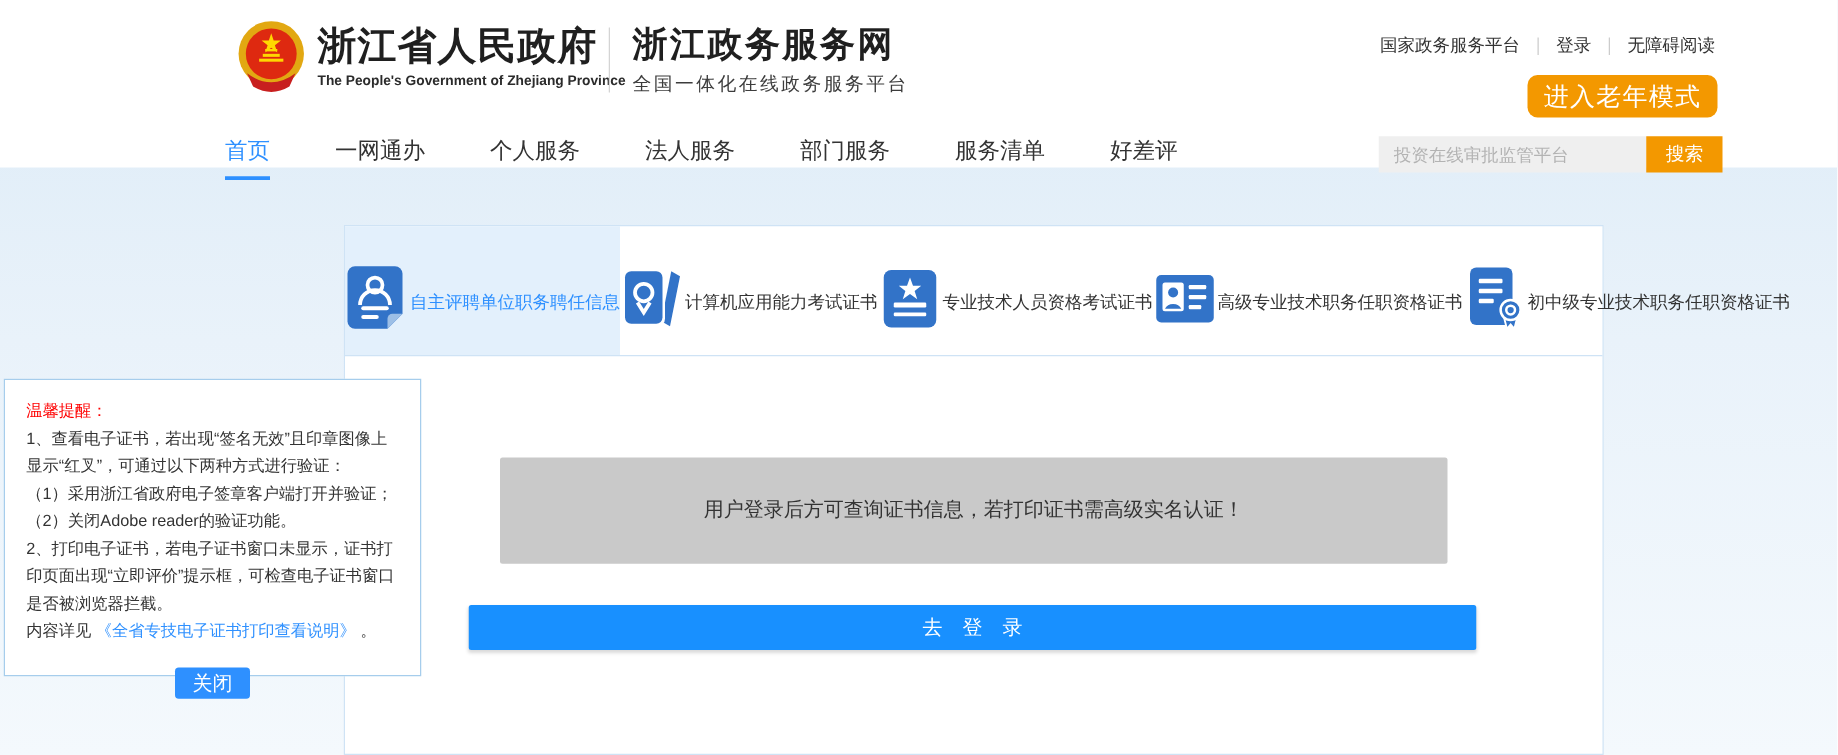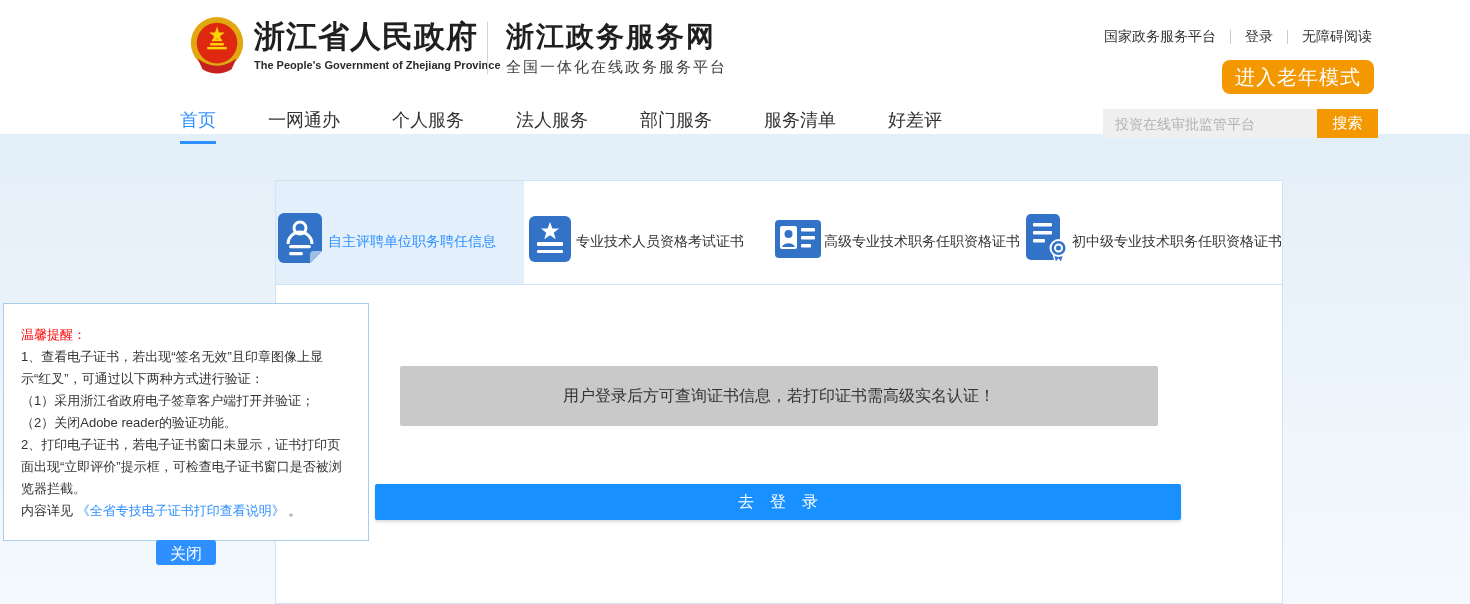--- a/index.html
+++ b/index.html
@@ -32,28 +32,28 @@
   .search .btn{width:61px;height:29px;background:#f39800;color:#fff;font-size:15px;display:flex;align-items:center;justify-content:center;cursor:pointer;text-align:center;}
   
   .panel{position:absolute;left:275px;top:180px;width:1008px;height:424px;background:#ffffff;
          border:1px solid #cfe3f5;box-sizing:border-box;}
   .tabrow{display:flex;height:103px;border-bottom:1px solid #cfe3f5;}
   .tab{flex:1;display:flex;flex-direction:row;align-items:center;justify-content:flex-start;padding-top:13px;cursor:pointer;}
   .tab.active{background:#e3f0fc;}
   .tab .ticon{width:52px;height:56px;}
   .tab .tlabel{margin-top:6px;font-size:14px;color:#333;white-space:nowrap;}
   .tab.active .tlabel{color:#2e90ff;}
-  .notice-box{position:absolute;left:124px;top:185px;width:758px;height:60px;background:#c9c9c9;border-radius:2px;
+  .notice-box{position:absolute;left:124px;top:185px;width:758px;height:85px;background:#c9c9c9;border-radius:2px;
               display:flex;align-items:center;justify-content:center;font-size:16px;color:#333;}
   .login-btn{position:absolute;left:99px;top:303px;width:806px;height:36px;background:#1890ff;border-radius:2px;
              color:#ffffff;font-size:16px;display:flex;align-items:center;justify-content:center;cursor:pointer;
              box-shadow:0 2px 3px rgba(0,0,0,0.15);text-align:center;}
   
-  .popup{position:absolute;left:3px;top:303px;width:366px;height:238px;background:#ffffff;border:1px solid #a6cdec;
-         box-sizing:border-box;padding:20px 17px 0 17px;font-size:13px;line-height:22px;color:#333;z-index:5;}
+  .popup{position:absolute;left:3px;top:303px;width:334px;height:238px;background:#ffffff;border:1px solid #a6cdec;
+         box-sizing:border-box;padding:14px 17px 0 17px;font-size:13px;line-height:22px;color:#333;z-index:5;}
   .popup .ptitle{color:#ff0000;}
   .popup a{color:#2e90ff;text-decoration:none;cursor:pointer;}
   .popup .close-btn{display:block;width:60px;height:25px;margin:18px auto 0 auto;background:#2e90ff;border:none;border-radius:3px;
                     color:#fff;font-size:16px;cursor:pointer;line-height:25px;text-align:center;}
 </style>
 </head>
 <body>
 
 <div class="stage">
 
@@ -108,20 +108,30 @@
           <path d="M8 2 h32 a6 6 0 0 1 6 6 v32 l-12 12 H8 a6 6 0 0 1 -6 -6 V8 a6 6 0 0 1 6 -6 z" fill="#3273c8"></path>
           <path d="M46 40 l-12 12 v-8 a4 4 0 0 1 4 -4 z" fill="#9dbfe6"></path>
           <circle cx="24" cy="17" r="6" fill="none" stroke="#ffffff" stroke-width="3"></circle>
           <path d="M12 33 a12 12 0 0 1 24 0" fill="none" stroke="#ffffff" stroke-width="3"></path>
           <rect x="13" y="34" width="22" height="3.2" rx="1.6" fill="#ffffff"></rect>
           <rect x="13" y="41" width="14" height="3.2" rx="1.6" fill="#ffffff"></rect>
         </svg>
         <div class="tlabel">自主评聘单位职务聘任信息</div>
       </div>
 
+      <div class="tab">
+        <svg class="ticon" viewBox="0 0 52 56">
+          <path d="M41 6 l7 4 -8 40 -7 -4 z" fill="#3273c8"></path>
+          <rect x="2" y="4" width="34" height="46" rx="6" fill="#ffffff"></rect>
+          <rect x="4" y="6" width="30" height="42" rx="5" fill="#3273c8"></rect>
+          <circle cx="19" cy="23" r="7" fill="none" stroke="#ffffff" stroke-width="3"></circle>
+          <path d="M14 31 l5 8 5 -8" fill="none" stroke="#ffffff" stroke-width="3"></path>
+        </svg>
+        <div class="tlabel">计算机应用能力考试证书</div>
+      </div>
 
       <div class="tab">
         <svg class="ticon" viewBox="0 0 52 56">
           <rect x="5" y="5" width="42" height="46" rx="6" fill="#3273c8"></rect>
           <polygon fill="#ffffff" points="26,11 28.4,17.5 35,17.5 29.7,21.7 31.8,28.3 26,24.2 20.2,28.3 22.3,21.7 17,17.5 23.6,17.5"></polygon>
           <rect x="13" y="31" width="26" height="4" rx="1" fill="#ffffff"></rect>
           <rect x="13" y="39" width="26" height="3" rx="1" fill="#ffffff"></rect>
         </svg>
         <div class="tlabel">专业技术人员资格考试证书</div>
       </div>

